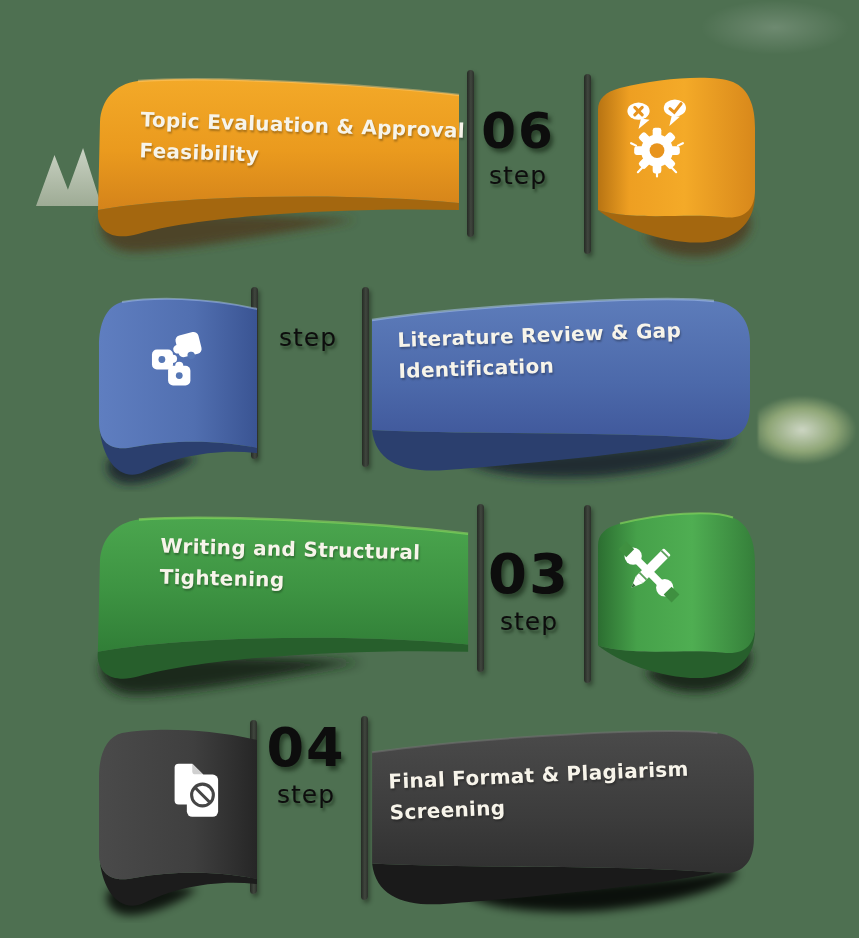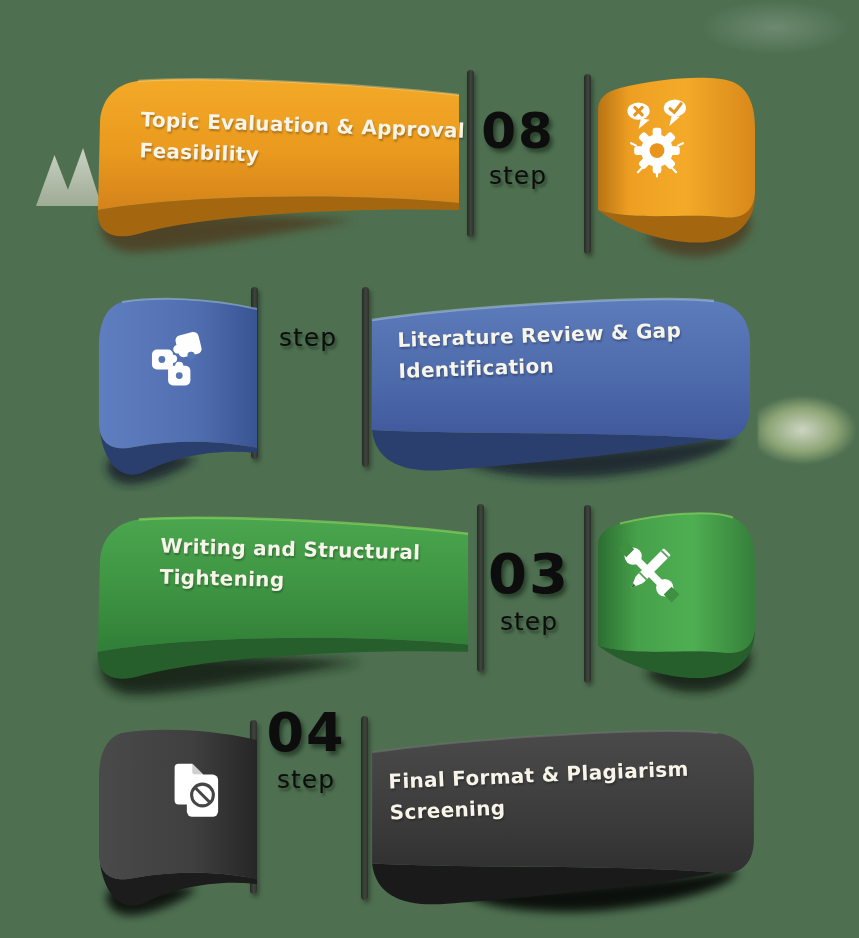--- a/index.html
+++ b/index.html
@@ -66,21 +66,21 @@
       <path d="M 52 17 C 28 20 15 37 14 58 L 12 146 C 95 131 265 128 373 139 L 373 31 C 268 19 108 12 52 17 Z" fill="url(#gOface)"></path>
       <path d="M 52 17 C 120 12 270 19 373 31" fill="none" stroke="#ffcf79" stroke-width="2.5" opacity="0.45"></path>
     </svg>
     <div class="banner-title" style="left:54px;top:46px;transform:rotate(2deg);">
       <div>Topic Evaluation &amp; Approval</div>
       <div>Feasibility</div>
     </div>
   </div>
 
   <div class="step-label" style="left:478px;top:106px;width:80px;">
-    <div class="step-number" style="font-size:50px;">08</div>
+    <div class="step-number" style="font-size:50px;">06</div>
     <div class="step-word">step</div>
   </div>
 
   <div class="banner" style="left:590px;top:70px;">
     <svg width="170" height="195" viewBox="0 0 170 195">
       <defs>
         <linearGradient id="gOsmall" x1="0" y1="0" x2="1" y2="0">
           <stop offset="0" stop-color="#b87413"></stop>
             <stop offset="0.2" stop-color="#ee9f22"></stop>
             <stop offset="0.55" stop-color="#f4aa28"></stop>
@@ -286,21 +286,21 @@
       <svg width="68" height="71" viewBox="0 0 100 104">
         <path d="M 20 26 Q 20 20 26 20 L 46 20 L 62 36 L 62 74 Q 62 80 56 80 L 26 80 Q 20 80 20 74 Z" fill="#ffffff"></path>
         <path d="M 46 20 L 46 31 Q 46 36 51 36 L 62 36 Z" fill="#cfcfcf"></path>
         <rect x="38" y="36" width="46" height="62" rx="8" fill="#ffffff"></rect>
         <circle cx="61" cy="66" r="16" fill="none" stroke="#454545" stroke-width="4.5"></circle>
         <line x1="50" y1="55" x2="72" y2="77" stroke="#454545" stroke-width="4.5"></line>
       </svg>
     </div>
   </div>
 
-  <div class="step-label" style="left:264px;top:706px;width:84px;">
+  <div class="step-label" style="left:264px;top:721px;width:84px;">
     <div class="step-number" style="font-size:54px;">04</div>
     <div class="step-word">step</div>
   </div>
 
   <div class="banner" style="left:364px;top:720px;">
     <svg width="400" height="202" viewBox="0 0 392 200">
       <defs>
         <linearGradient id="gDface" x1="0" y1="0" x2="0" y2="1">
           <stop offset="0" stop-color="#4a4a4a"></stop>
             <stop offset="0.6" stop-color="#3c3c3c"></stop>

